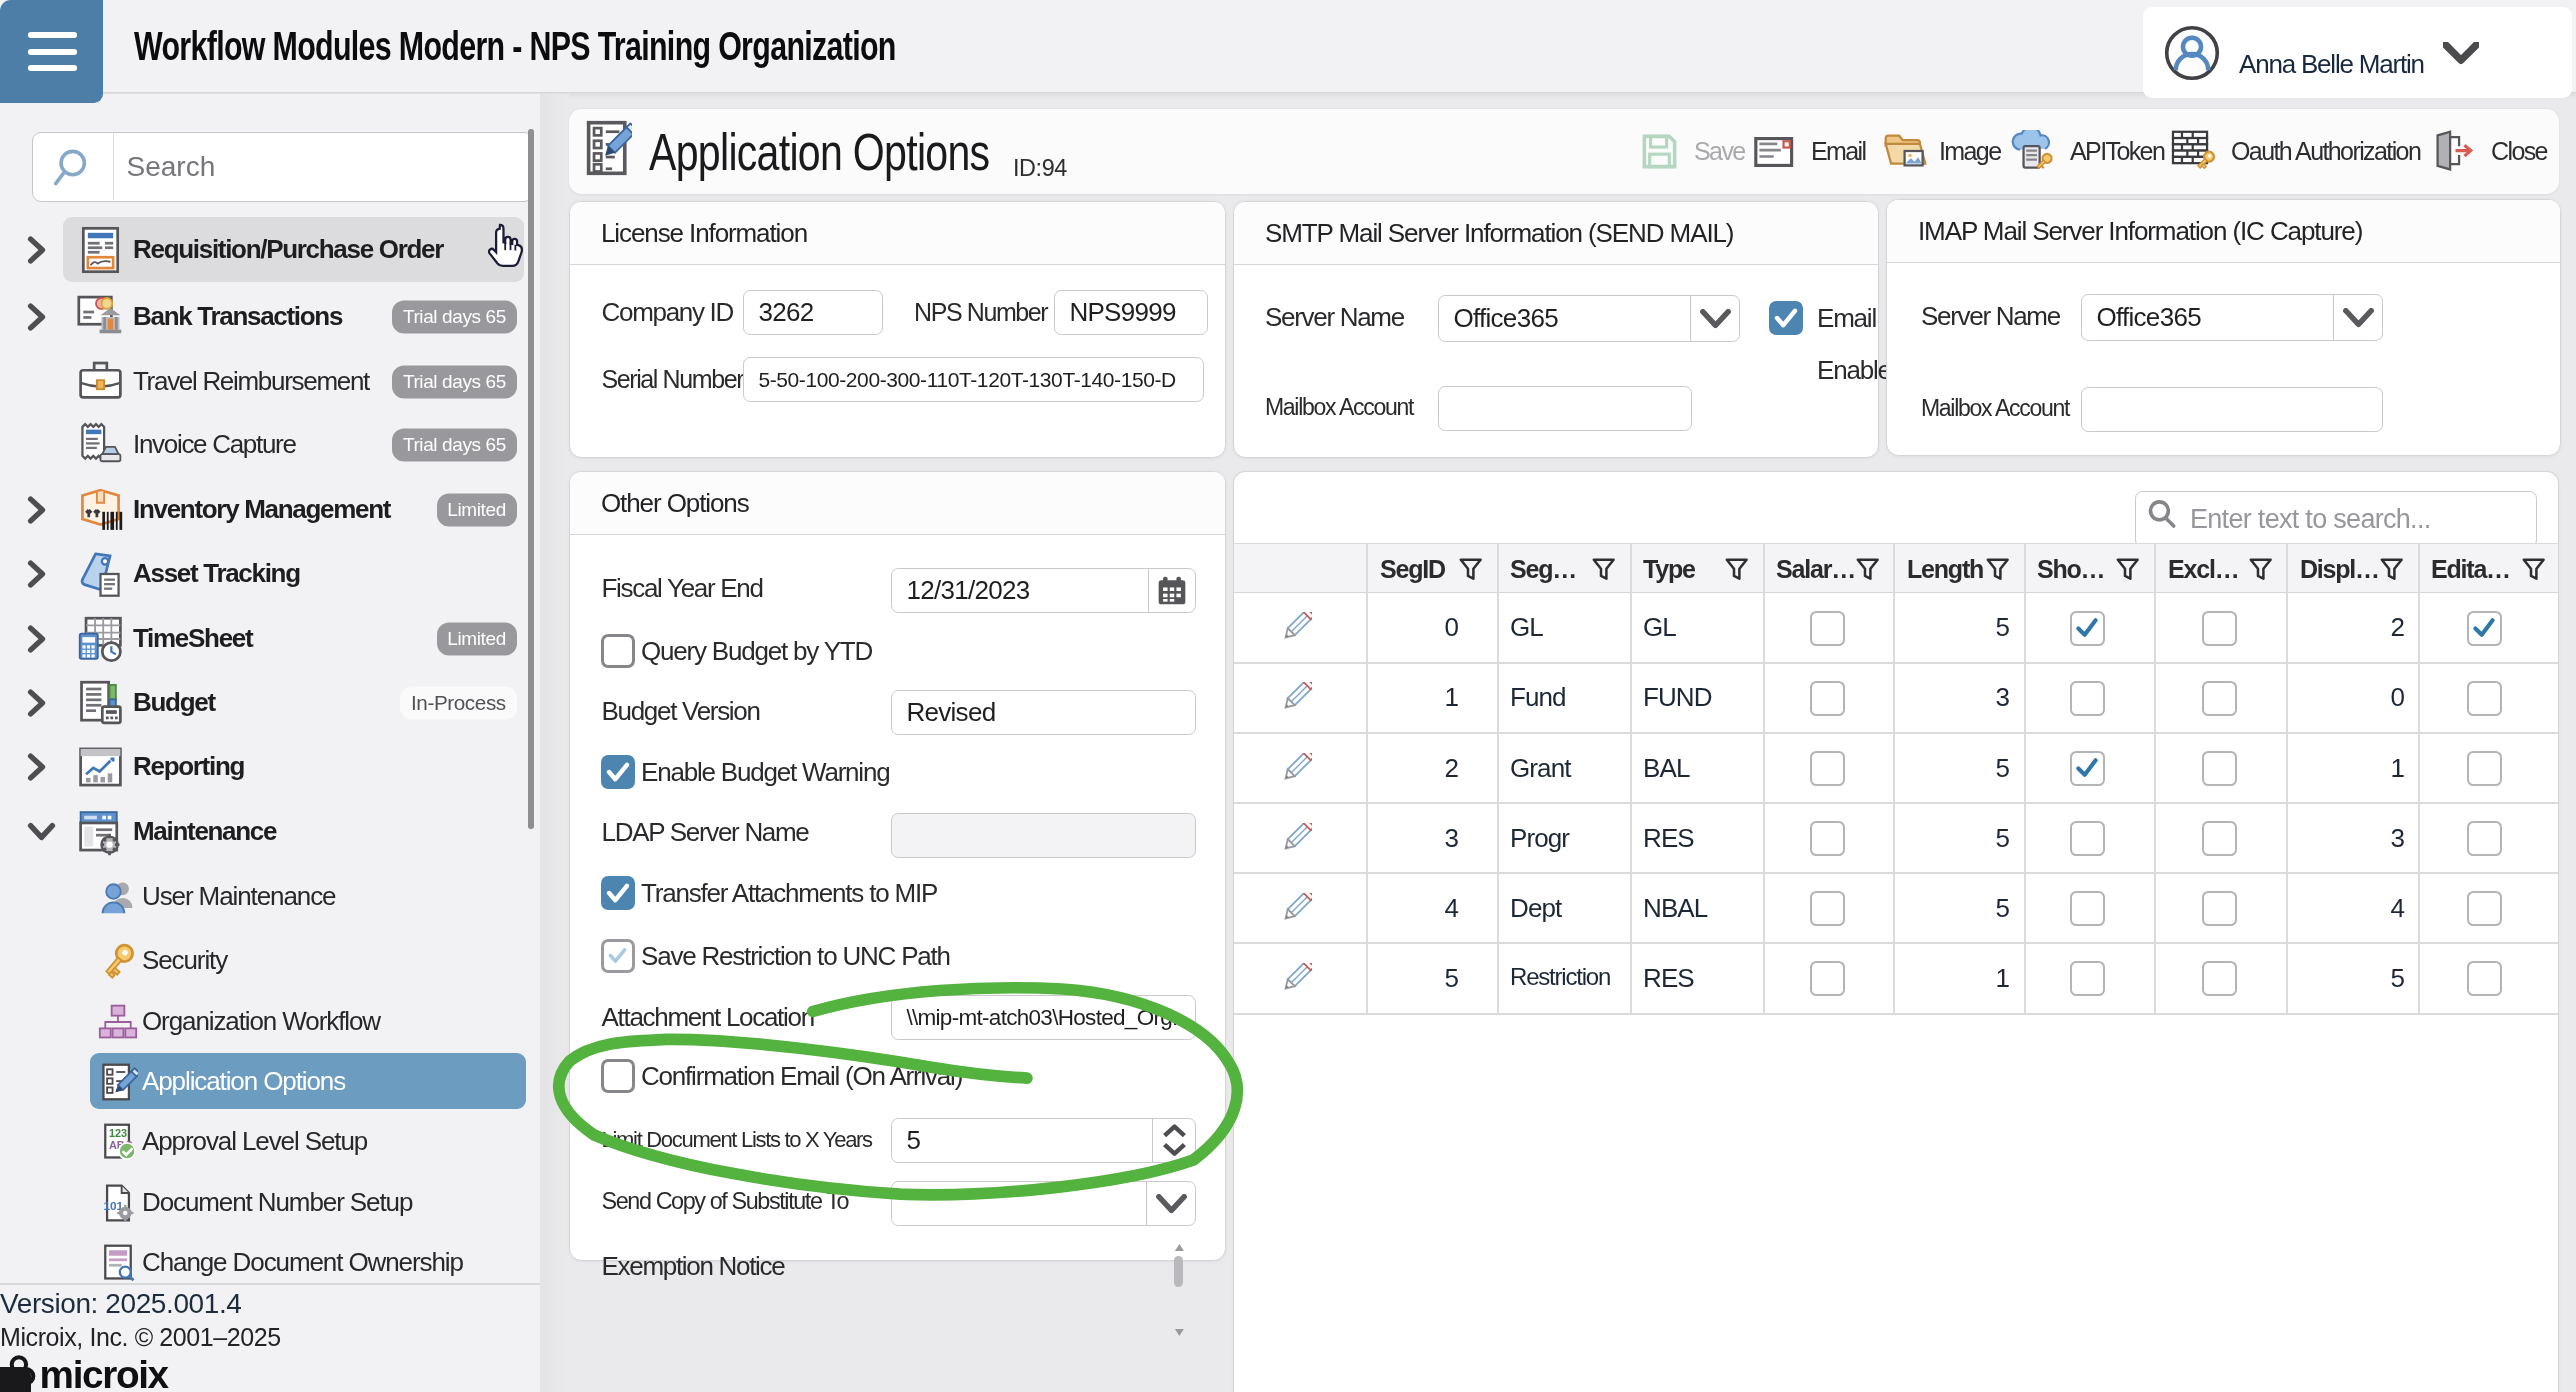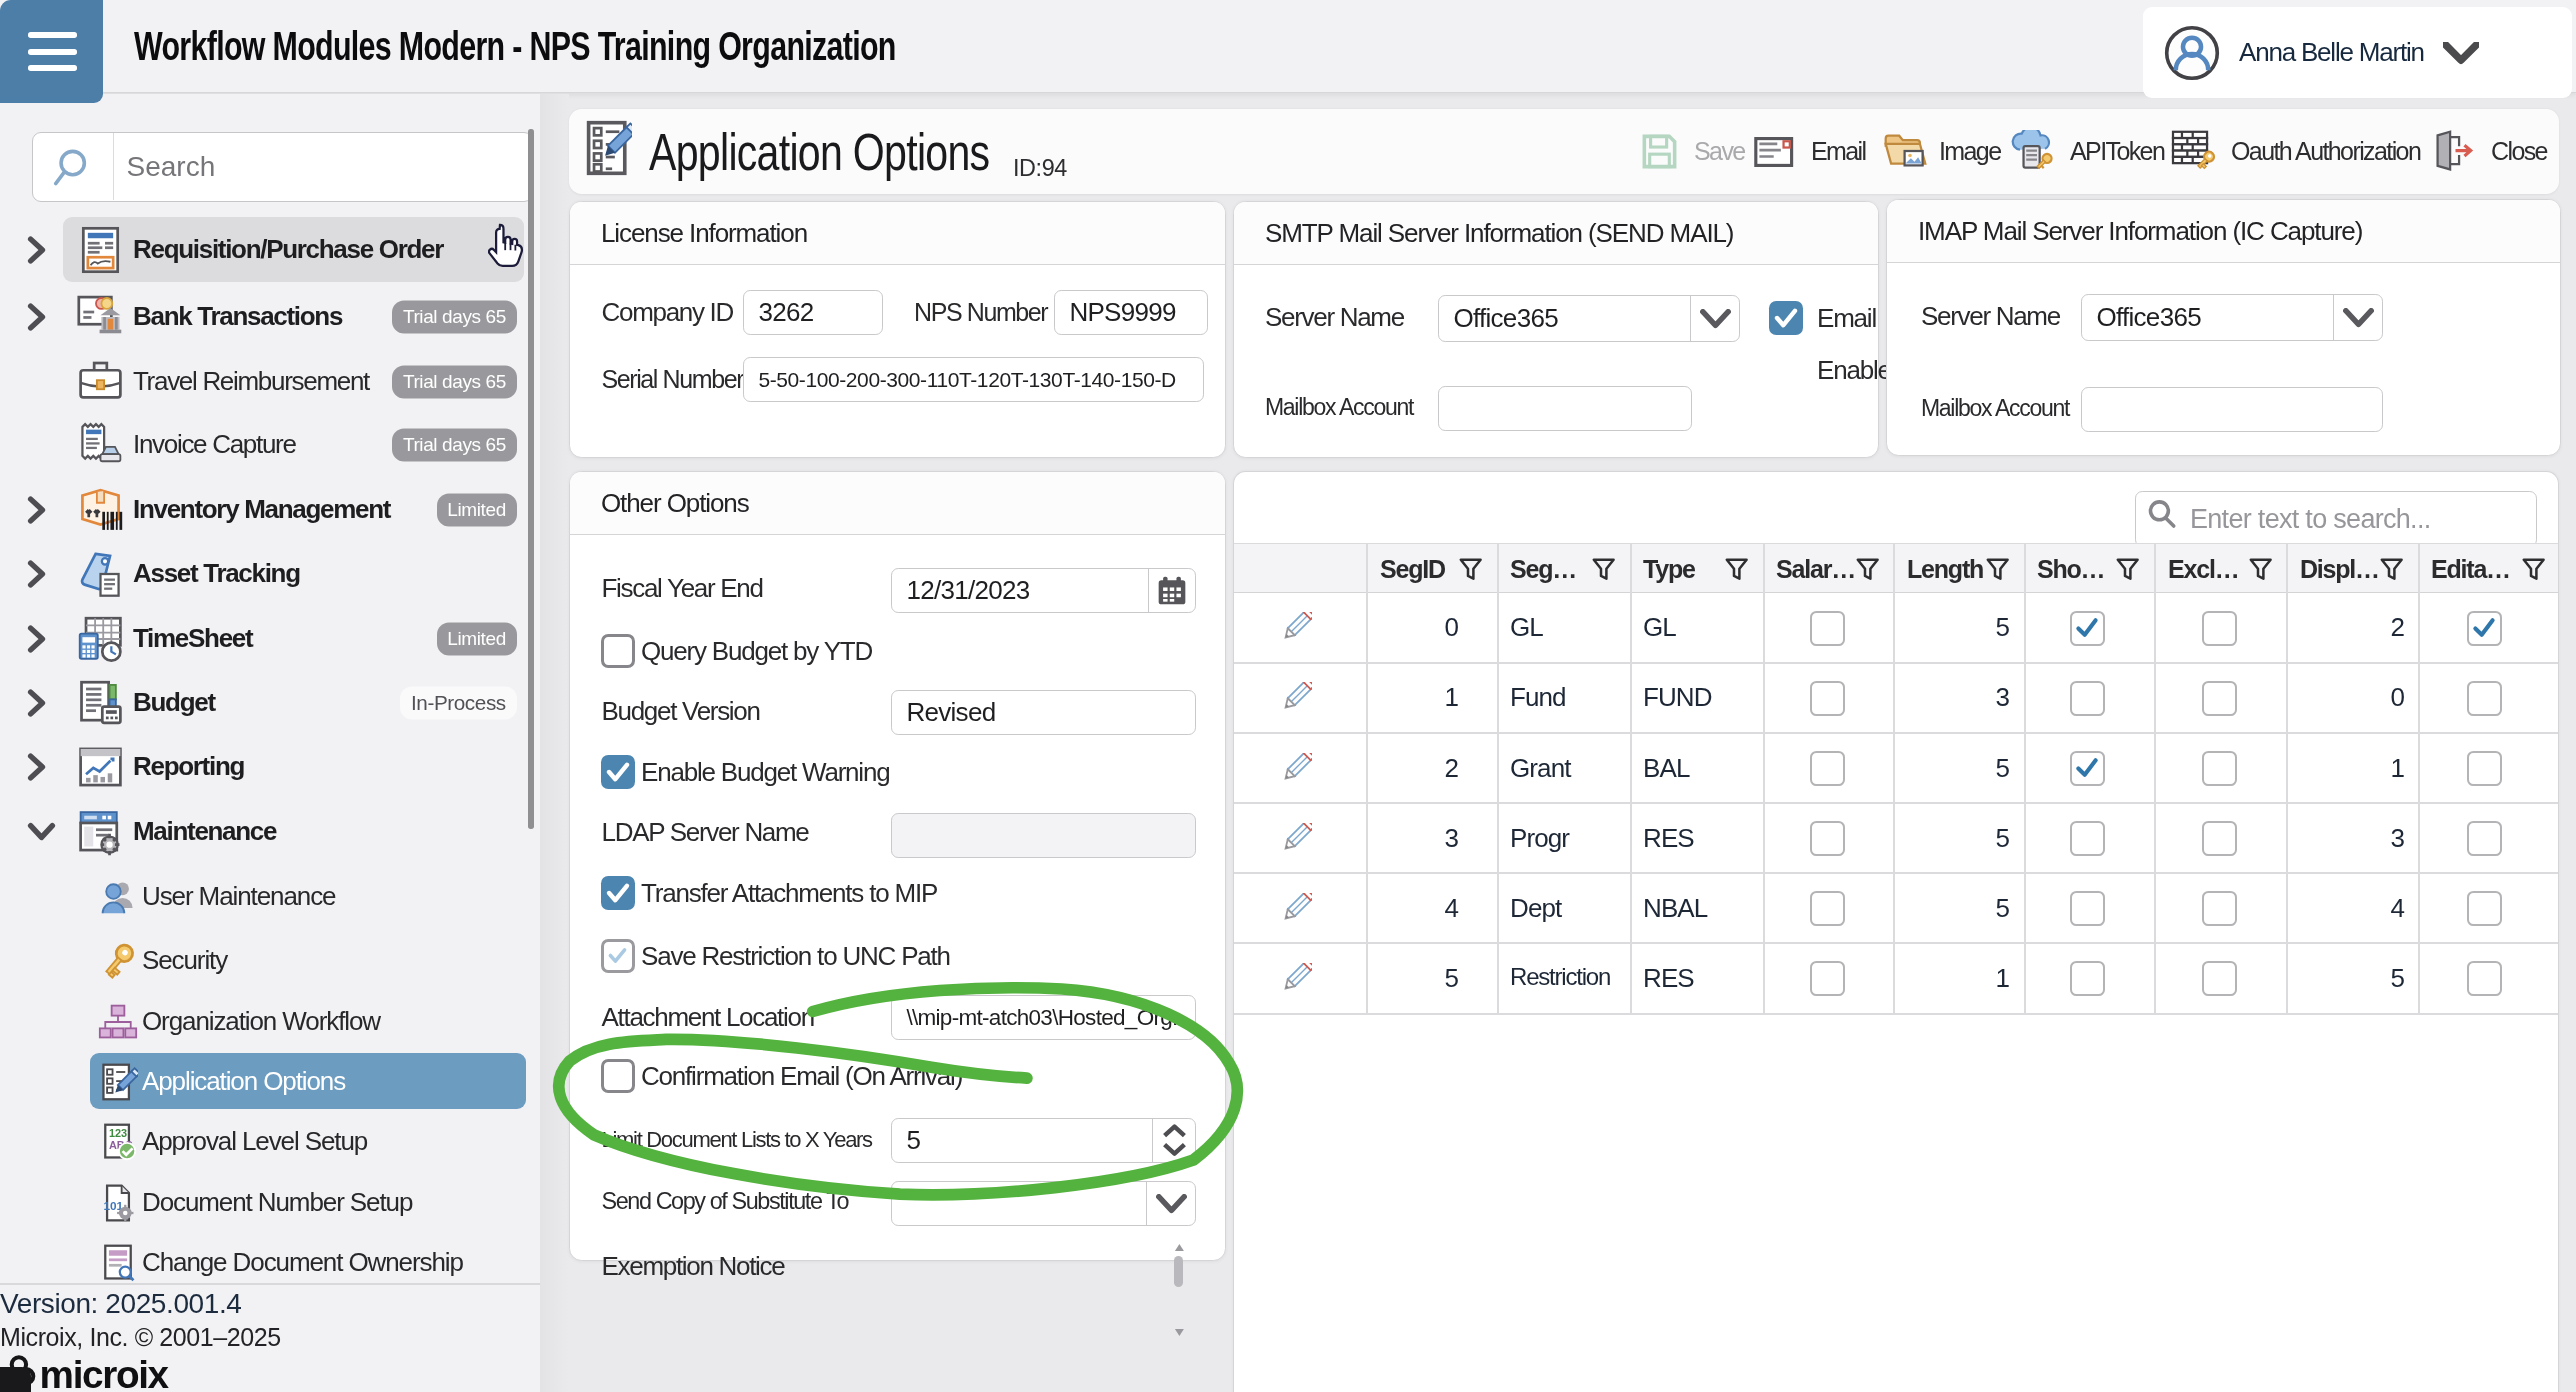--- a/index.html
+++ b/index.html
@@ -6,21 +6,21 @@
 html,body{width:2576px;height:1392px;overflow:hidden;background:#eaeaec}
 body{font-family:"Liberation Sans",sans-serif;-webkit-font-smoothing:antialiased}
 #app{position:relative;width:2576px;height:1392px;overflow:hidden}
 .abs{position:absolute}
 
 #topbar{position:absolute;left:0;top:0;width:2576px;height:93px;background:#f2f2f4;border-bottom:1.8px solid #d7d7da;box-shadow:0 2.7px 5.4px rgba(0,0,0,.07)}
 #burger{position:absolute;left:0;top:0;width:103px;height:103px;background:#4c7ea8;border-radius:10.8px 0 9px 0;z-index:5}
 #burger i{position:absolute;left:28px;width:49px;height:6.3px;background:#fff;border-radius:2.7px}
 #title{position:absolute;left:134px;top:0;height:93px;display:flex;align-items:center;font-size:40px;font-weight:bold;color:#0c0c0e;letter-spacing:-0.9px;transform:scaleX(.76);transform-origin:0 50%;white-space:nowrap}
 #userchip{position:absolute;left:2143px;top:7.2px;width:429px;height:91px;background:#fff;border-radius:9px}
-#uname{position:absolute;left:2239px;top:0;height:104px;display:flex;align-items:center;font-size:26px;color:#17293e;letter-spacing:-1.2px}
+#uname{position:absolute;left:2239px;top:12px;height:104px;display:flex;align-items:center;font-size:26px;color:#17293e;letter-spacing:-1.2px}
 
 #sidebar{position:absolute;left:0;top:94px;width:540px;height:1298px;background:#f2f2f4}
 #sideshadow{position:absolute;left:540px;top:94px;width:29px;height:1298px;background:linear-gradient(90deg,#e3e3e5,#eaeaec)}
 #sbsearch{position:absolute;left:31.5px;top:38px;width:501px;height:70px;background:#fff;border:1.8px solid #c6c6c9;border-radius:9px}
 #sbsearch .div{position:absolute;left:80px;top:0;width:1.8px;height:67px;background:#dcdcde}
 #sbsearch .ph{position:absolute;left:94px;top:0;height:67px;display:flex;align-items:center;font-size:28px;color:#76767a}
 .mrow{position:absolute;left:0;width:540px;height:65px}
 .chev{position:absolute;left:27px;top:50%;transform:translateY(-50%)}
 .micon{position:absolute;left:77px;top:50%;transform:translateY(-50%);width:47px;height:47px}
 .micon2{position:absolute;left:98px;top:50%;transform:translateY(-50%);width:40px;height:40px}

